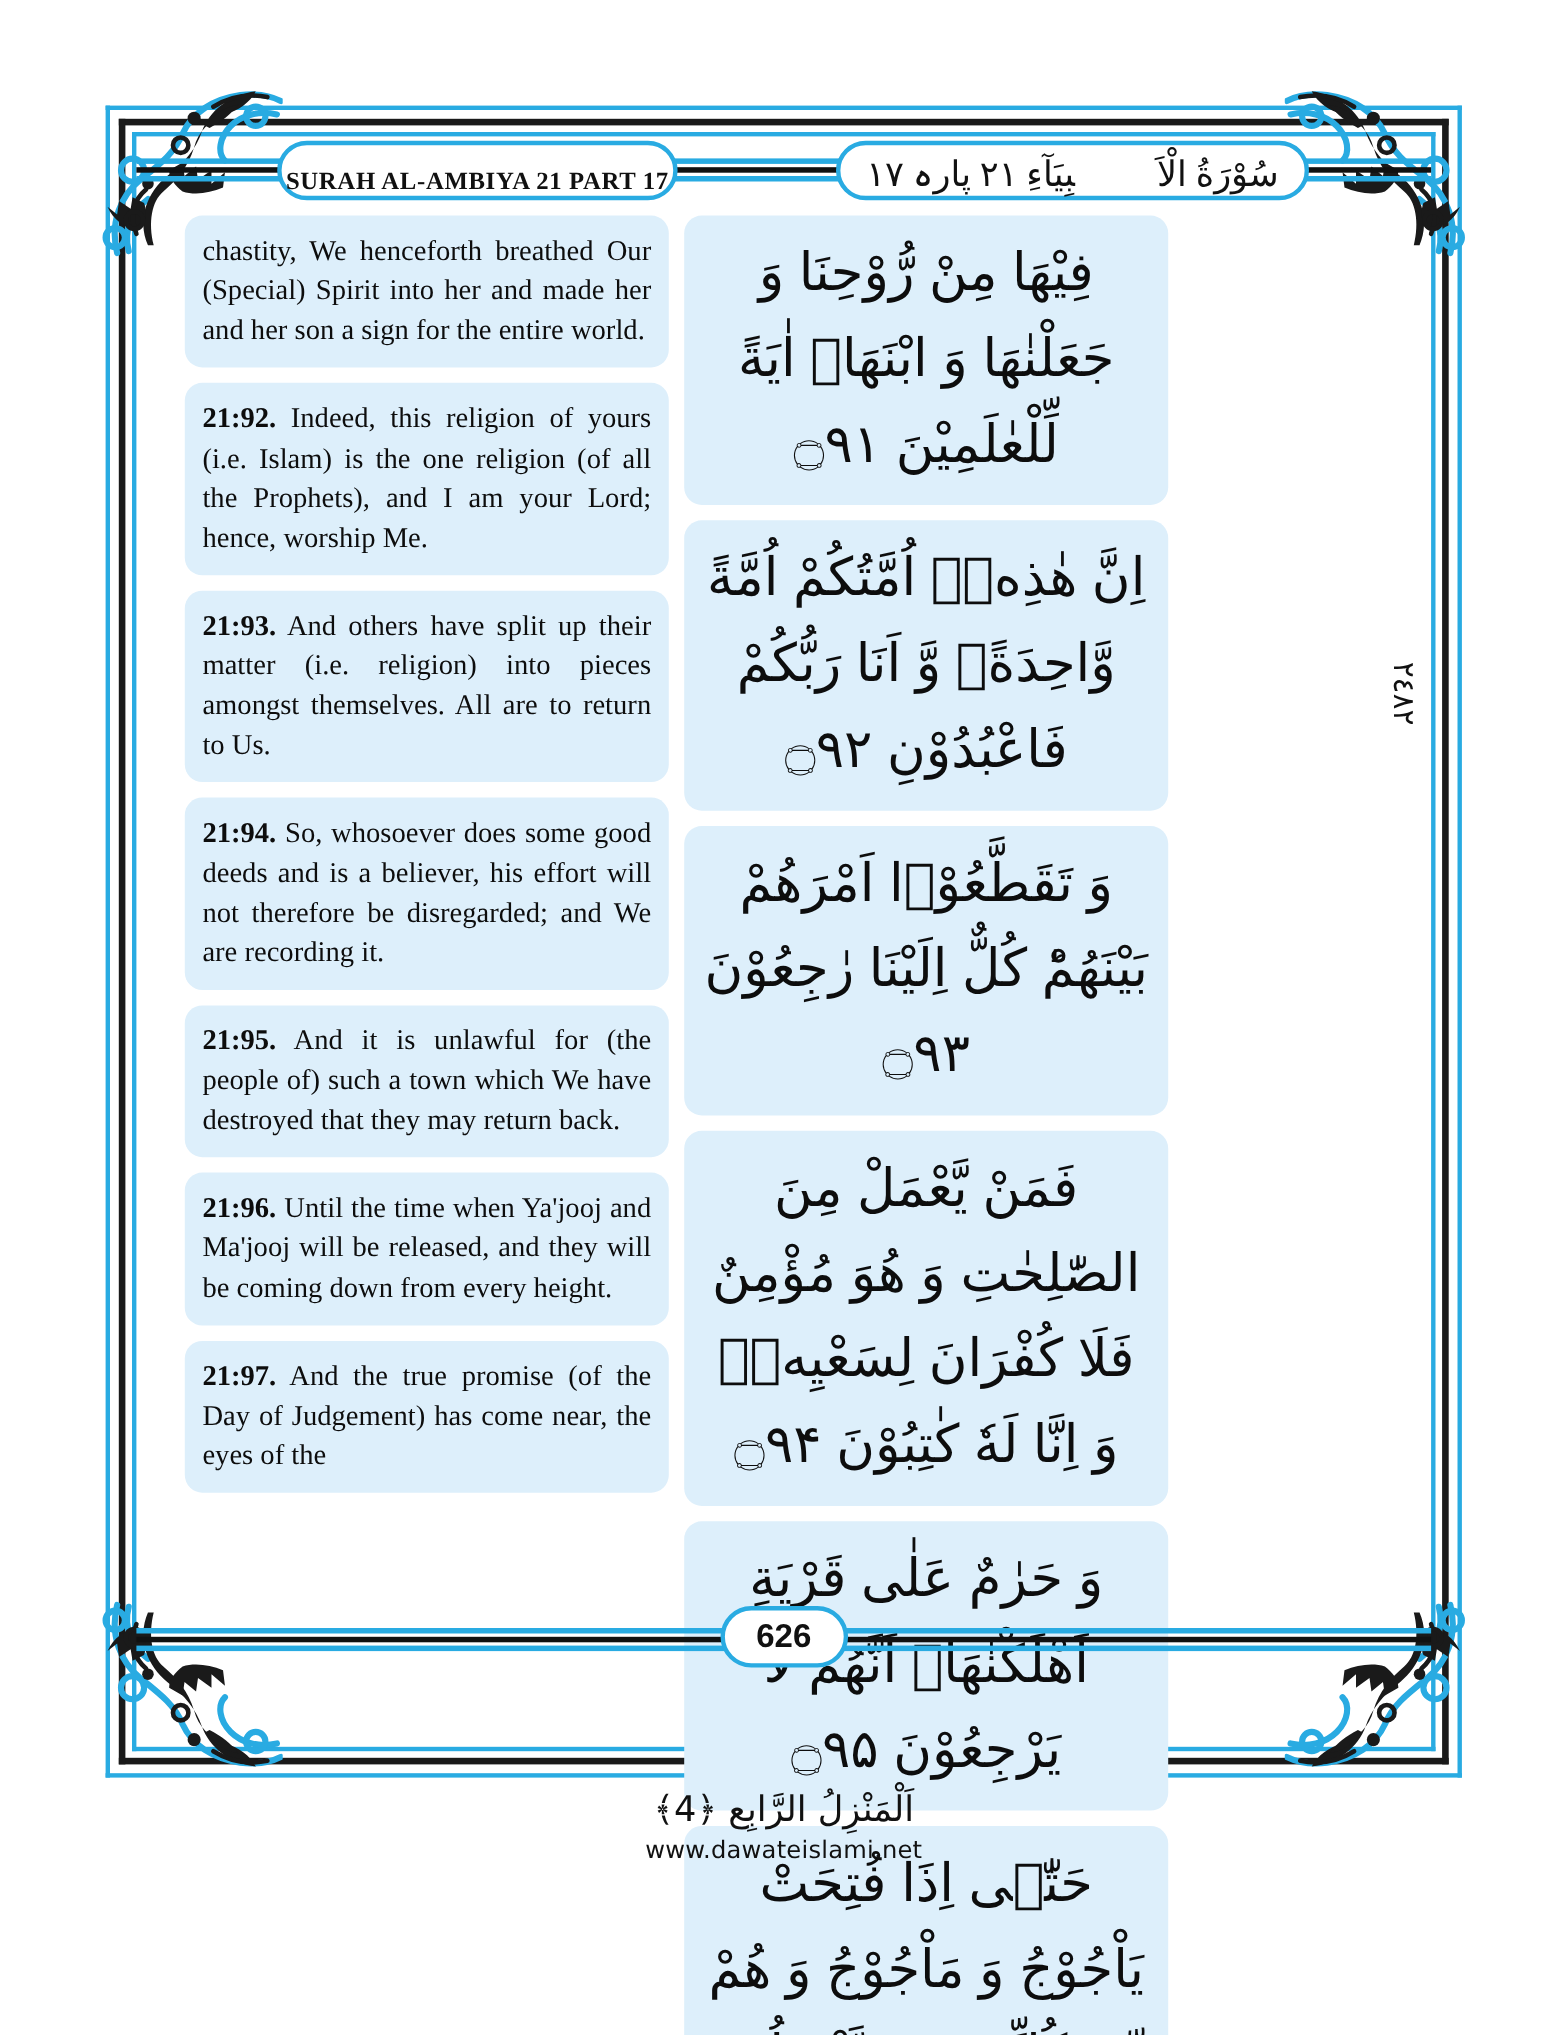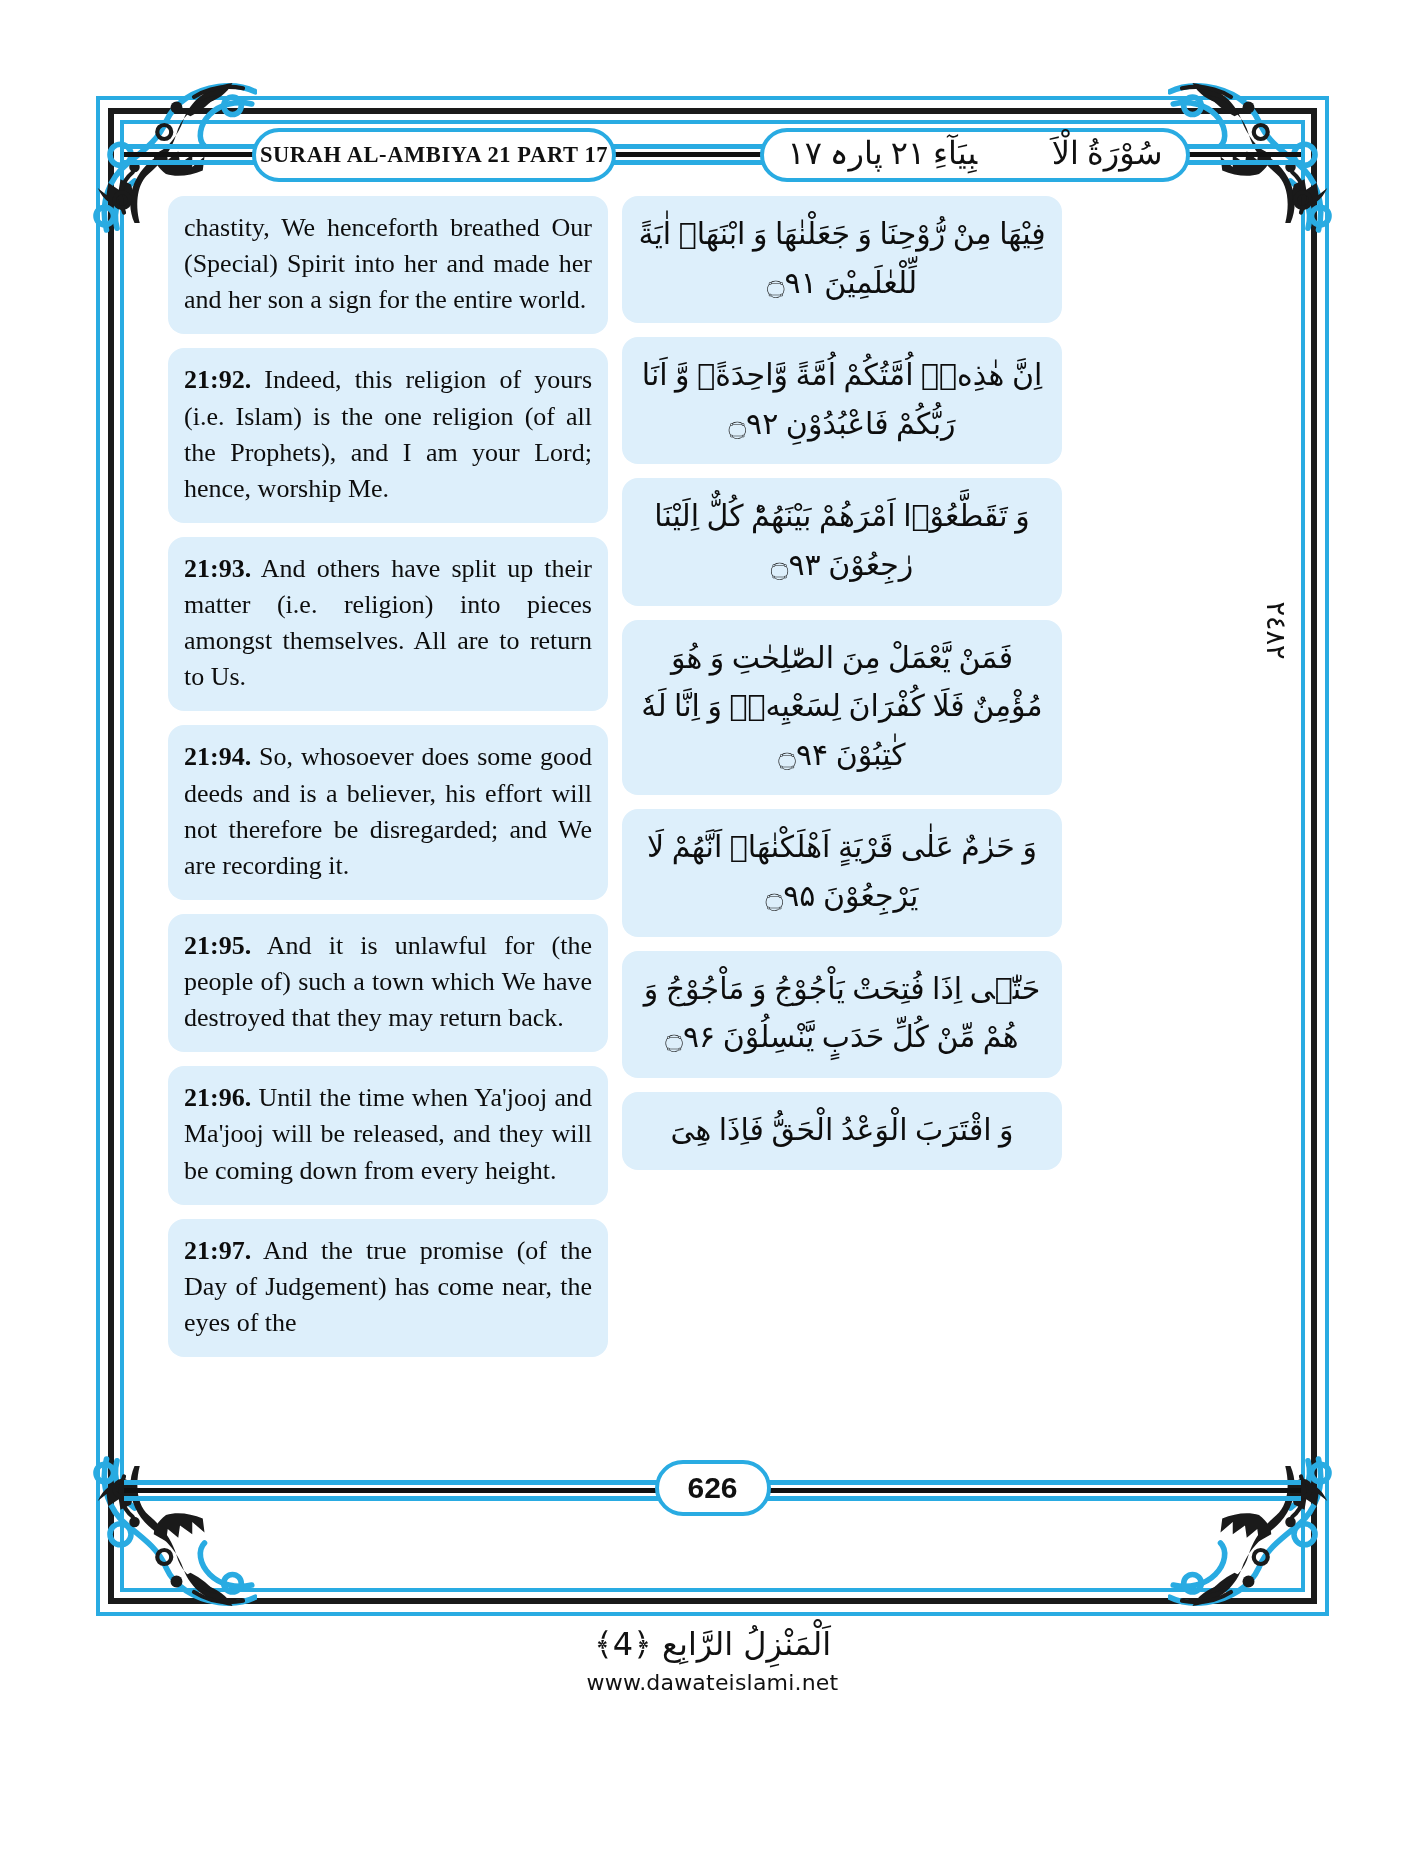--- a/index.html
+++ b/index.html
@@ -48,21 +48,21 @@
   .hb-rule.black { background:#111111; height:5px; }
   #hb-b1 { top:20px; }
   #hb-k  { top:28px; }
   #hb-b2 { top:36px; }
 
   .hb-pill {
     position:absolute;
     background:#ffffff;
     border:4px solid #29ABE2;
     border-radius:40px;
-    display:flex; align-items:center; justify-content:center;
+    display:flex; align-items:flex-end; justify-content:center;
     height:54px; top:4px;
   }
   #hb-pill-left  { left:128px; width:364px; }
   #hb-pill-right { left:636px; width:430px; }
 
   .hb-title-en {
     font-family:"Liberation Serif", serif;
     font-weight:bold;
     font-size:22.5px;
     letter-spacing:0.6px;
@@ -105,21 +105,21 @@
     text-align:justify;
     text-justify:inter-word;
     hyphens:none;
   }
   .v-en .ref { font-weight:bold; }
 
   .v-ar {
     direction:rtl;
     text-align:center;
     font-family:"DejaVu Sans", sans-serif;
-    font-size:30px;
+    font-size:48px;
     line-height:1.62;
     color:#0d0d0d;
     word-spacing:-2px;
   }
 
   
   .side-marker {
     position:absolute;
     left:1253px; top:560px;
     width:46px; height:140px;

